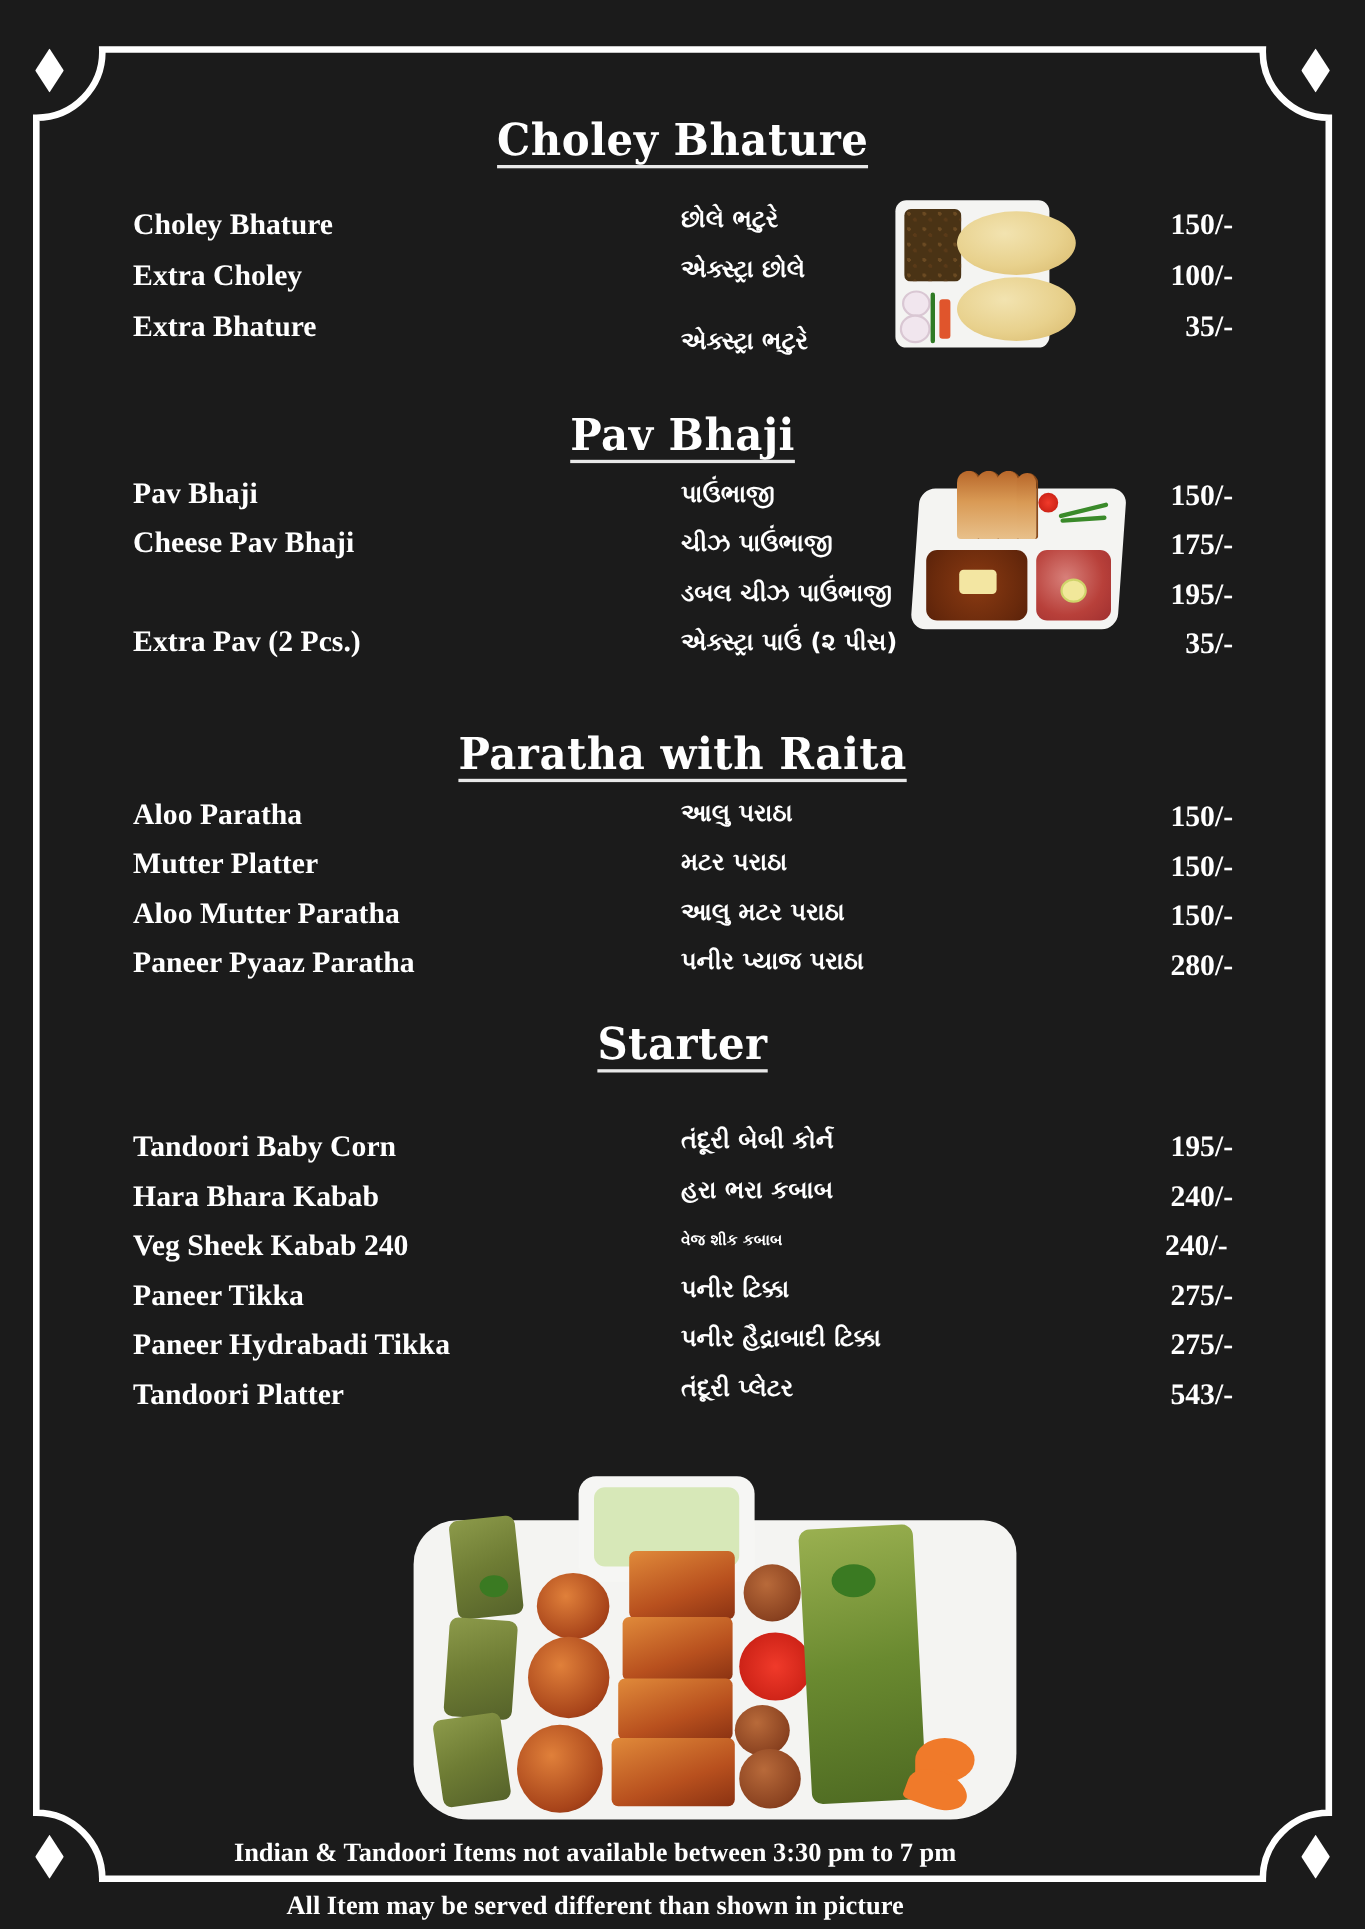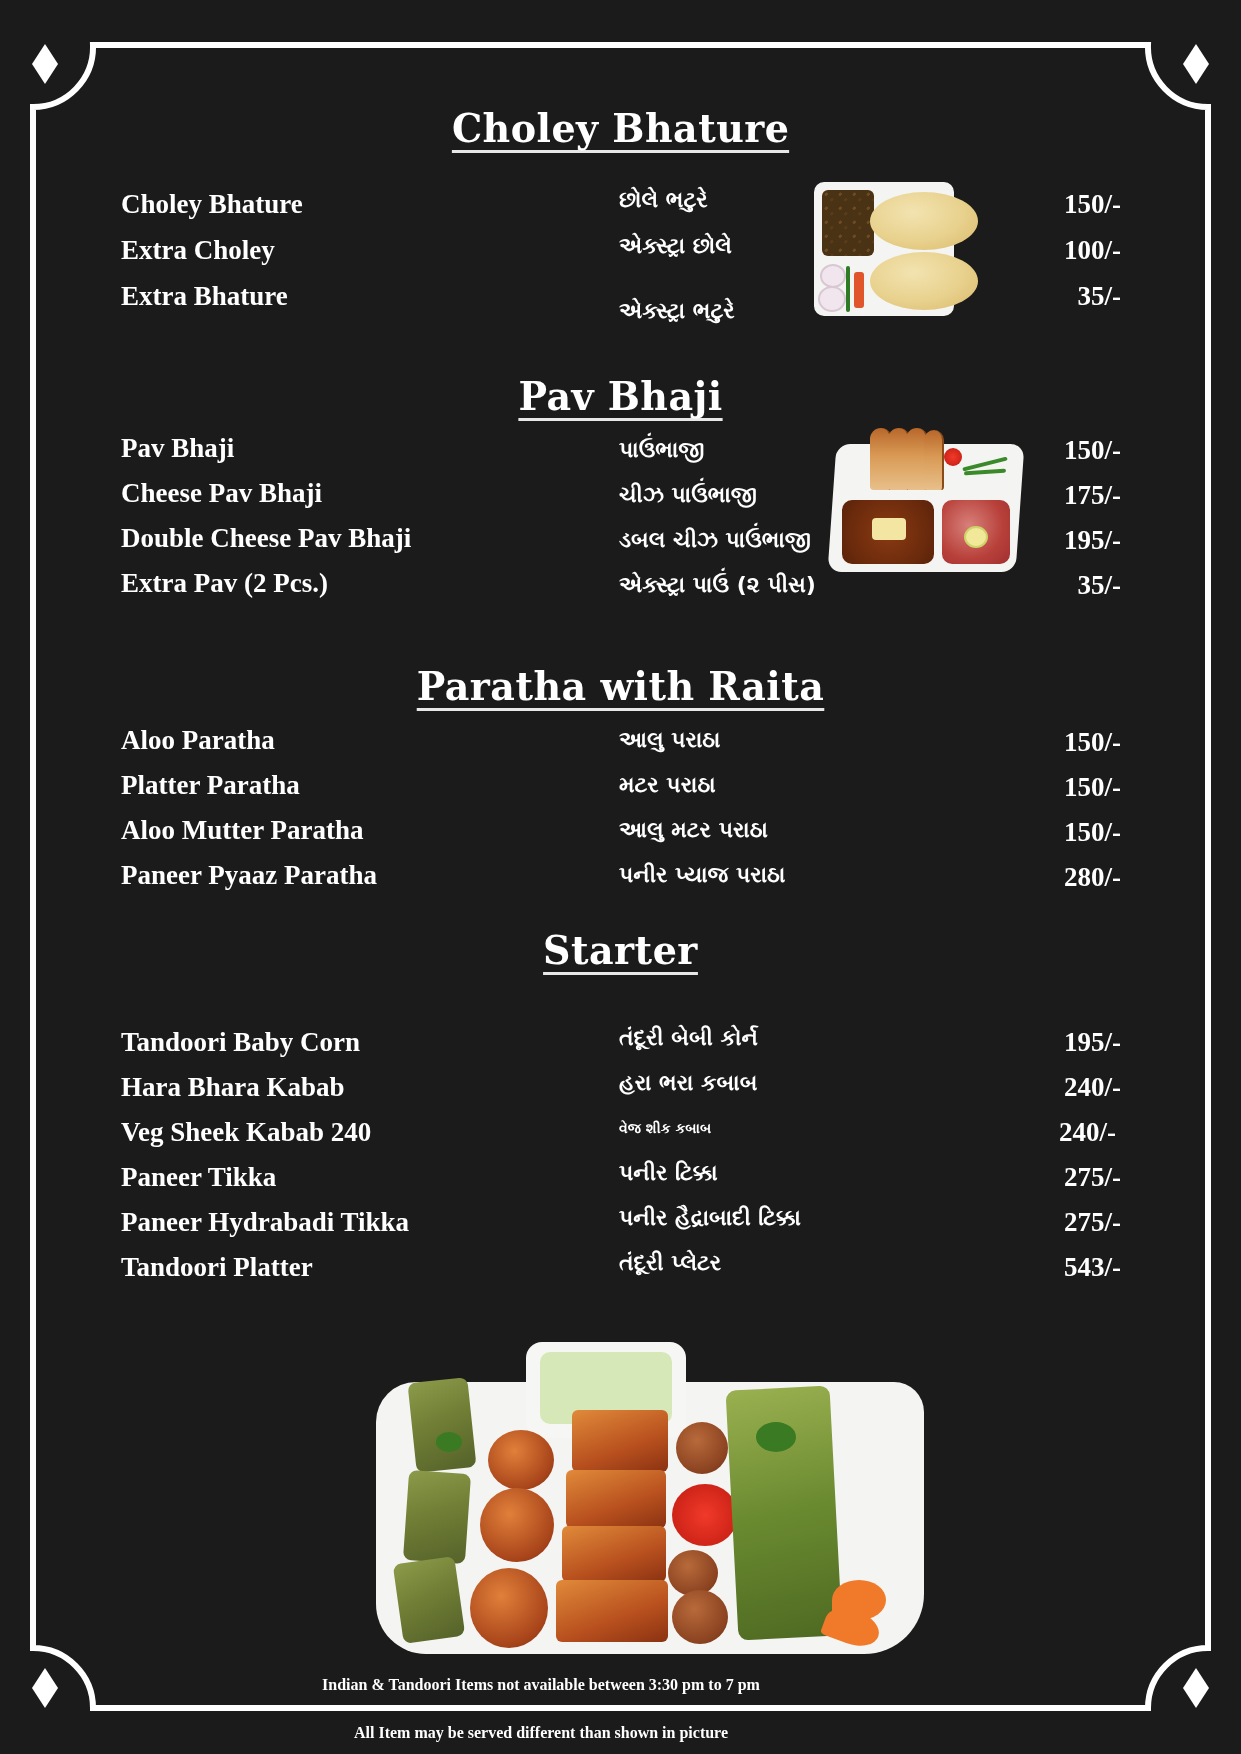--- a/index.html
+++ b/index.html
@@ -89,21 +89,21 @@
   .kabab-green { position: absolute; border-radius: 8px; background: linear-gradient(160deg, #8c9a4a 0%, #6e7c34 50%, #55622a 100%); }
   .paneer-cube { position: absolute; border-radius: 6px; background: linear-gradient(160deg, #e08a3a 0%, #b8501e 60%, #8a3212 100%); }
   .aloo { position: absolute; border-radius: 50%; background: radial-gradient(circle at 40% 35%, #e0803a 0%, #a8441a 70%, #7a2a10 100%); }
   .mushroom { position: absolute; border-radius: 50%; background: radial-gradient(circle at 40% 35%, #b86a3a 0%, #8a4220 70%, #6a2a12 100%); }
   .hara-stick { position: absolute; border-radius: 10px; background: linear-gradient(170deg, #9ab050 0%, #6a8a30 50%, #4e6a22 100%); }
   .carrot-flower { position: absolute; border-radius: 50% 50% 50% 10%; background: #f07a2a; }
   .cilantro { position: absolute; border-radius: 50%; background: #3a7a22; }
 
   .notice {
     position: absolute; left: 0; width: 1082px; text-align: center;
-    font-family: "Liberation Serif", serif; font-weight: bold; font-size: 16px;
+    font-family: "Liberation Serif", serif; font-weight: bold; font-size: 24px;
     line-height: 30px;
   }
 </style>
 </head>
 <body>
 
 <svg class="frame-svg" viewBox="0 0 1241 1754" xmlns="http://www.w3.org/2000/svg">
   <path d="M 93 45 L 1148 45 A 60 60 0 0 0 1208 107 L 1208 1648 A 60 60 0 0 0 1148 1708 L 93 1708 A 60 60 0 0 0 33 1648 L 33 107 A 60 60 0 0 0 93 45 Z" fill="none" stroke="#ffffff" stroke-width="6"></path>
 </svg>
 
@@ -167,21 +167,20 @@
   <span class="en" style="top:-2px;">Pav Bhaji</span>
   <span class="gu">પાઉંભાજી</span>
   <span class="price">150/-</span>
 </div>
 <div class="row" style="top:475px;">
   <span class="en" style="top:-2px;">Cheese Pav Bhaji</span>
   <span class="gu">ચીઝ પાઉંભાજી</span>
   <span class="price">175/-</span>
 </div>
 <div class="row" style="top:520px;">
-  <span class="en" style="top:-2px;">Double Cheese Pav Bhaji</span>
   <span class="gu">ડબલ ચીઝ પાઉંભાજી</span>
   <span class="price">195/-</span>
 </div>
 <div class="row" style="top:565px;">
   <span class="en" style="top:-2px;">Extra Pav (2 Pcs.)</span>
   <span class="gu">એક્સ્ટ્રા પાઉં (૨ પીસ)</span>
   <span class="price">35/-</span>
 </div>
 
 <div class="food" style="left:832px; top:426px; width:210px; height:148px;">
@@ -202,21 +201,21 @@
 <div class="section-title" style="top:666px;">
   <span>Paratha with Raita</span>
 </div>
 
 <div class="row" style="top:722px;">
   <span class="en" style="top:-2px;">Aloo Paratha</span>
   <span class="gu" style="top:-2px;">આલુ પરાઠા</span>
   <span class="price">150/-</span>
 </div>
 <div class="row" style="top:767px;">
-  <span class="en" style="top:-2px;">Platter Paratha</span>
+  <span class="en" style="top:-2px;">Mutter Platter</span>
   <span class="gu" style="top:-2px;">મટર પરાઠા</span>
   <span class="price">150/-</span>
 </div>
 <div class="row" style="top:812px;">
   <span class="en" style="top:-2px;">Aloo Mutter Paratha</span>
   <span class="gu" style="top:-2px;">આલુ મટર પરાઠા</span>
   <span class="price">150/-</span>
 </div>
 <div class="row" style="top:857px;">
   <span class="en" style="top:-2px;">Paneer Pyaaz Paratha</span>

